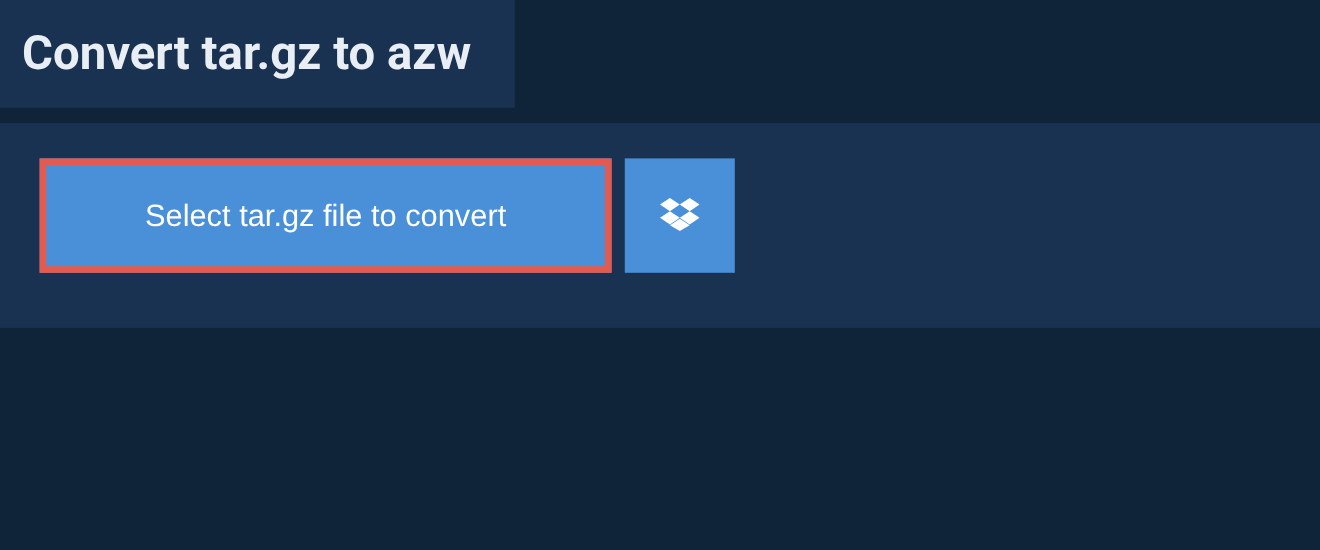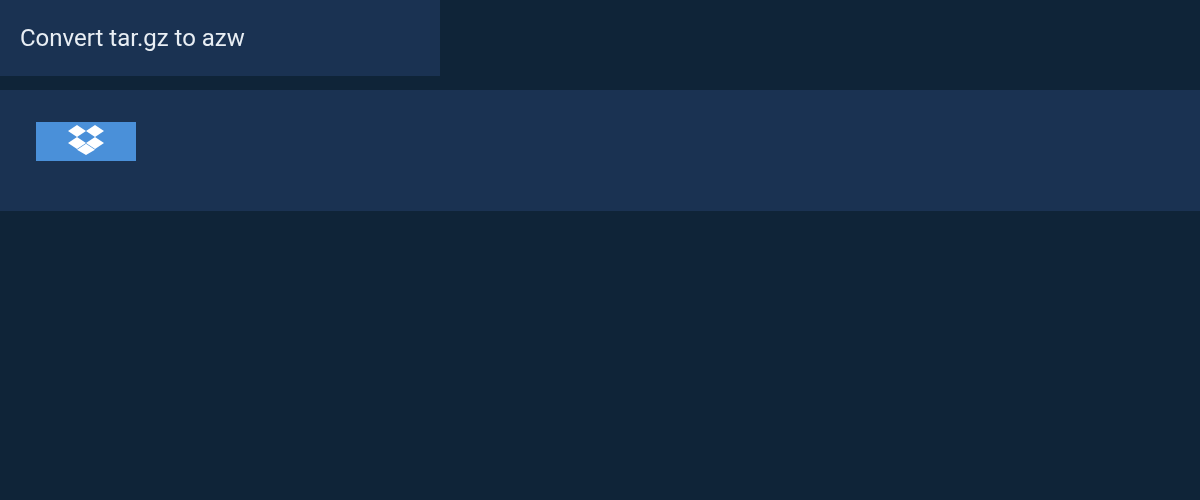--- a/index.html
+++ b/index.html
@@ -15,22 +15,22 @@
       overflow: hidden;
     }
     .header-tab {
       background: #1a3252;
       display: inline-block;
       padding: 24px 40px 24px 20px;
       min-width: 440px;
     }
     .header-title {
       color: #e8eef4;
-      font-size: 24px;
-      font-weight: 400;
+      font-size: 43px;
+      font-weight: 700;
     }
     .content-area {
       background: #1a3252;
       margin-top: 14px;
       padding: 32px 36px 50px 36px;
       width: 100%;
     }
     .button-row {
       display: flex;
       gap: 12px;
@@ -69,20 +69,23 @@
 <body>
 
 
 
 <div class="header-tab">
   <h1 class="header-title">Convert tar.gz to azw</h1>
 </div>
 
 <div class="content-area">
   <div class="button-row">
+    <button class="select-file-button">
+      <span>Select tar.gz file to convert</span>
+    </button>
     <button class="dropbox-button">
       <span>
         <svg class="dropbox-icon-svg" viewBox="0 0 24 24">
           <path d="M6 2L0 6l6 4-6 4 6 4 6-4 6 4 6-4-6-4 6-4-6-4-6 4-6-4zm6 4l6 4-6 4-6-4 6-4zm-6 12.5l6-4 6 4-6 3.5-6-3.5z"></path>
         </svg>
       </span>
     </button>
   </div>
 </div>
 

